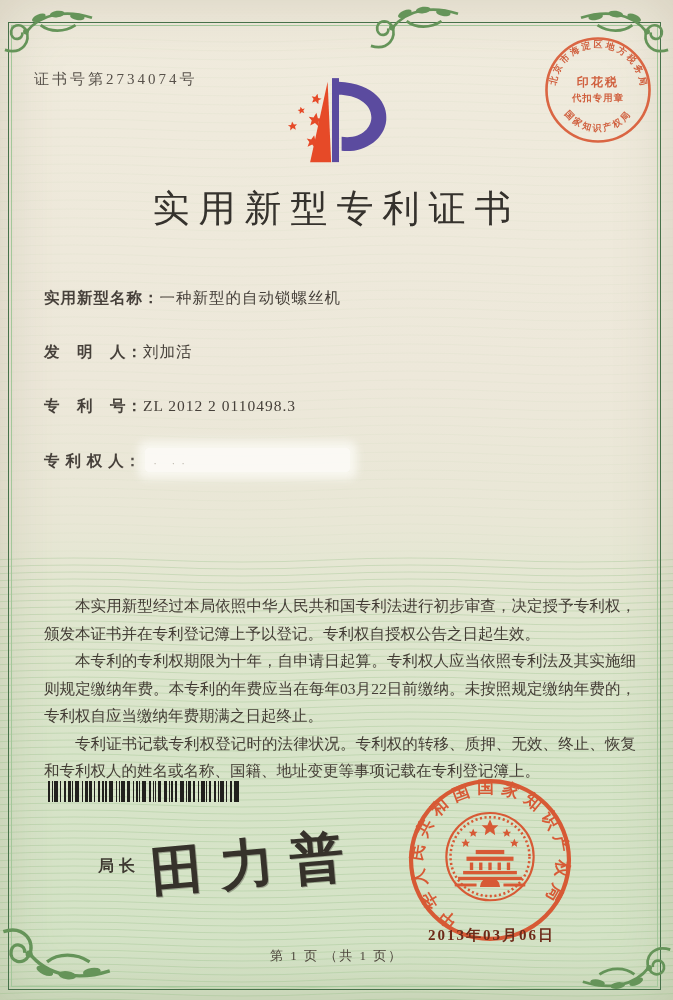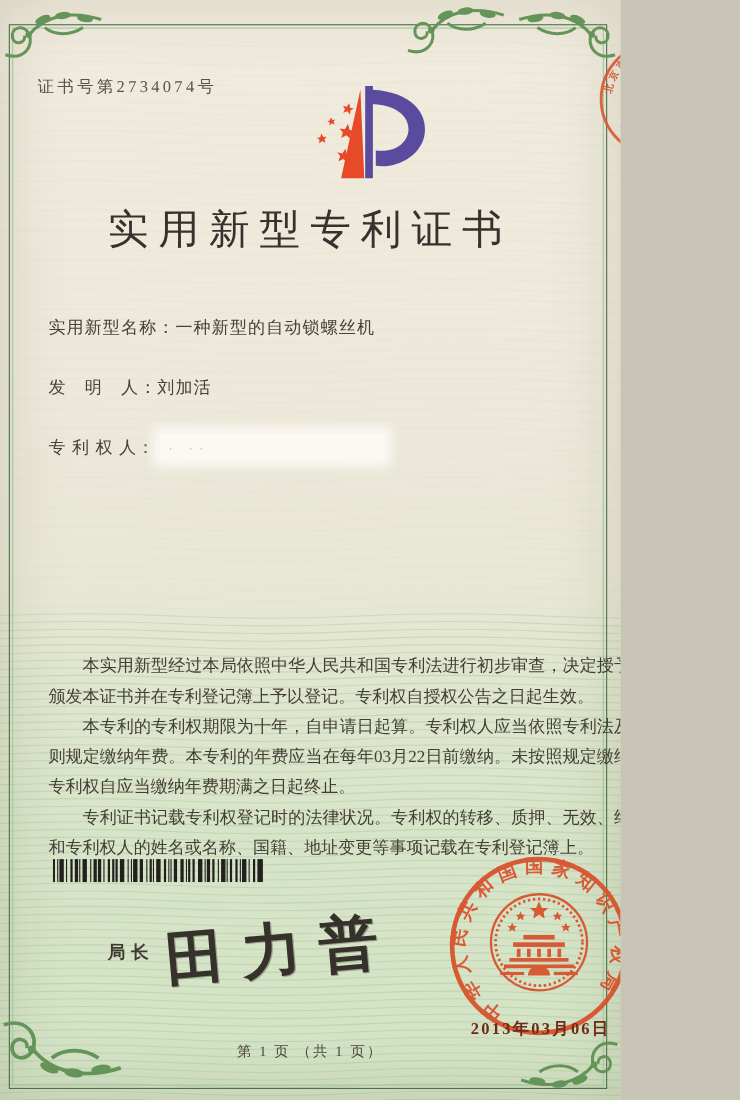--- a/index.html
+++ b/index.html
@@ -1,35 +1,35 @@
 <!DOCTYPE html>
 <html><head>
 <meta charset="utf-8">
 <style>
   html,body{margin:0;padding:0;background:#c8c4b6;}
   .page{
-    position:relative;width:564px;height:1000px;overflow:hidden;
+    position:relative;width:673px;height:1000px;overflow:hidden;
     font-family:"Liberation Serif","DejaVu Serif",serif;
     background:linear-gradient(180deg,#f0ebdd 0%,#ede8da 38%,#e9e7d6 52%,#e0e6cf 62%,#d8e4c9 75%,#d3e2c5 100%);
     box-shadow:inset 0 0 60px rgba(120,108,78,.22);
   }
   .waves{position:absolute;inset:0;z-index:0;pointer-events:none;}
   .frame{position:absolute;left:8px;top:22px;right:12px;bottom:10px;border:1.5px solid #47714a;z-index:1;}
   .frame::after{content:"";position:absolute;inset:2px;border:1px solid #a3c79a;}
   .orn{position:absolute;z-index:2;}
   .content{position:absolute;inset:0;z-index:3;}
 
   .cert-no{position:absolute;left:34px;top:70px;font-size:15px;letter-spacing:3px;color:#57514a;}
   .logo{position:absolute;left:262px;top:68px;width:140px;height:106px;}
   .title{position:absolute;left:0;top:184px;width:100%;text-align:center;
          font-size:37px;font-weight:normal;letter-spacing:9px;color:#35322d;}
 
   .fields{position:absolute;left:44px;top:288px;width:580px;}
   .field-row{height:54px;font-size:15.5px;color:#46403a;letter-spacing:1px;white-space:nowrap;}
-  .field-row .lab{color:#46403a;}
+  .field-row .lab{color:#46403a;font-weight:bold;}
   .redact{display:inline-block;vertical-align:middle;width:205px;height:24px;margin-left:4px;
           background:rgba(251,250,245,.96);border-radius:3px;
           box-shadow:0 0 9px 7px rgba(249,248,242,.9);position:relative;top:-2px;}
   .redact i{position:absolute;left:8px;bottom:3px;font-style:normal;color:#b9b4a8;font-size:11px;letter-spacing:6px;}
 
   .paras{position:absolute;left:44px;top:592px;width:592px;font-size:15.5px;line-height:27.5px;
          color:#433d35;text-align:justify;}
   .paras p{margin:0;text-indent:2em;}
 
   .barcode{position:absolute;left:48px;top:781px;width:194px;height:21px;display:flex;align-items:stretch;overflow:hidden;}
@@ -241,20 +241,23 @@
     <div class="title">实用新型专利证书</div>
 
     <div class="fields">
       <div class="field-row">
         <span class="lab">实用新型名称：</span><span>一种新型的自动锁螺丝机</span>
       </div>
       <div class="field-row">
         <span class="lab">发　明　人：</span><span>刘加活</span>
       </div>
       <div class="field-row">
+        <span class="lab">专　利　号：</span><span>ZL 2012 2 0110498.3</span>
+      </div>
+      <div class="field-row">
         <span class="lab">专 利 权 人：</span><span class="redact"><i>·  ··</i></span>
       </div>
     </div>
 
     <div class="paras">
       <p>本实用新型经过本局依照中华人民共和国专利法进行初步审查，决定授予专利权，颁发本证书并在专利登记簿上予以登记。专利权自授权公告之日起生效。</p>
       <p>本专利的专利权期限为十年，自申请日起算。专利权人应当依照专利法及其实施细则规定缴纳年费。本专利的年费应当在每年03月22日前缴纳。未按照规定缴纳年费的，专利权自应当缴纳年费期满之日起终止。</p>
       <p>专利证书记载专利权登记时的法律状况。专利权的转移、质押、无效、终止、恢复和专利权人的姓名或名称、国籍、地址变更等事项记载在专利登记簿上。</p>
     </div>
 

